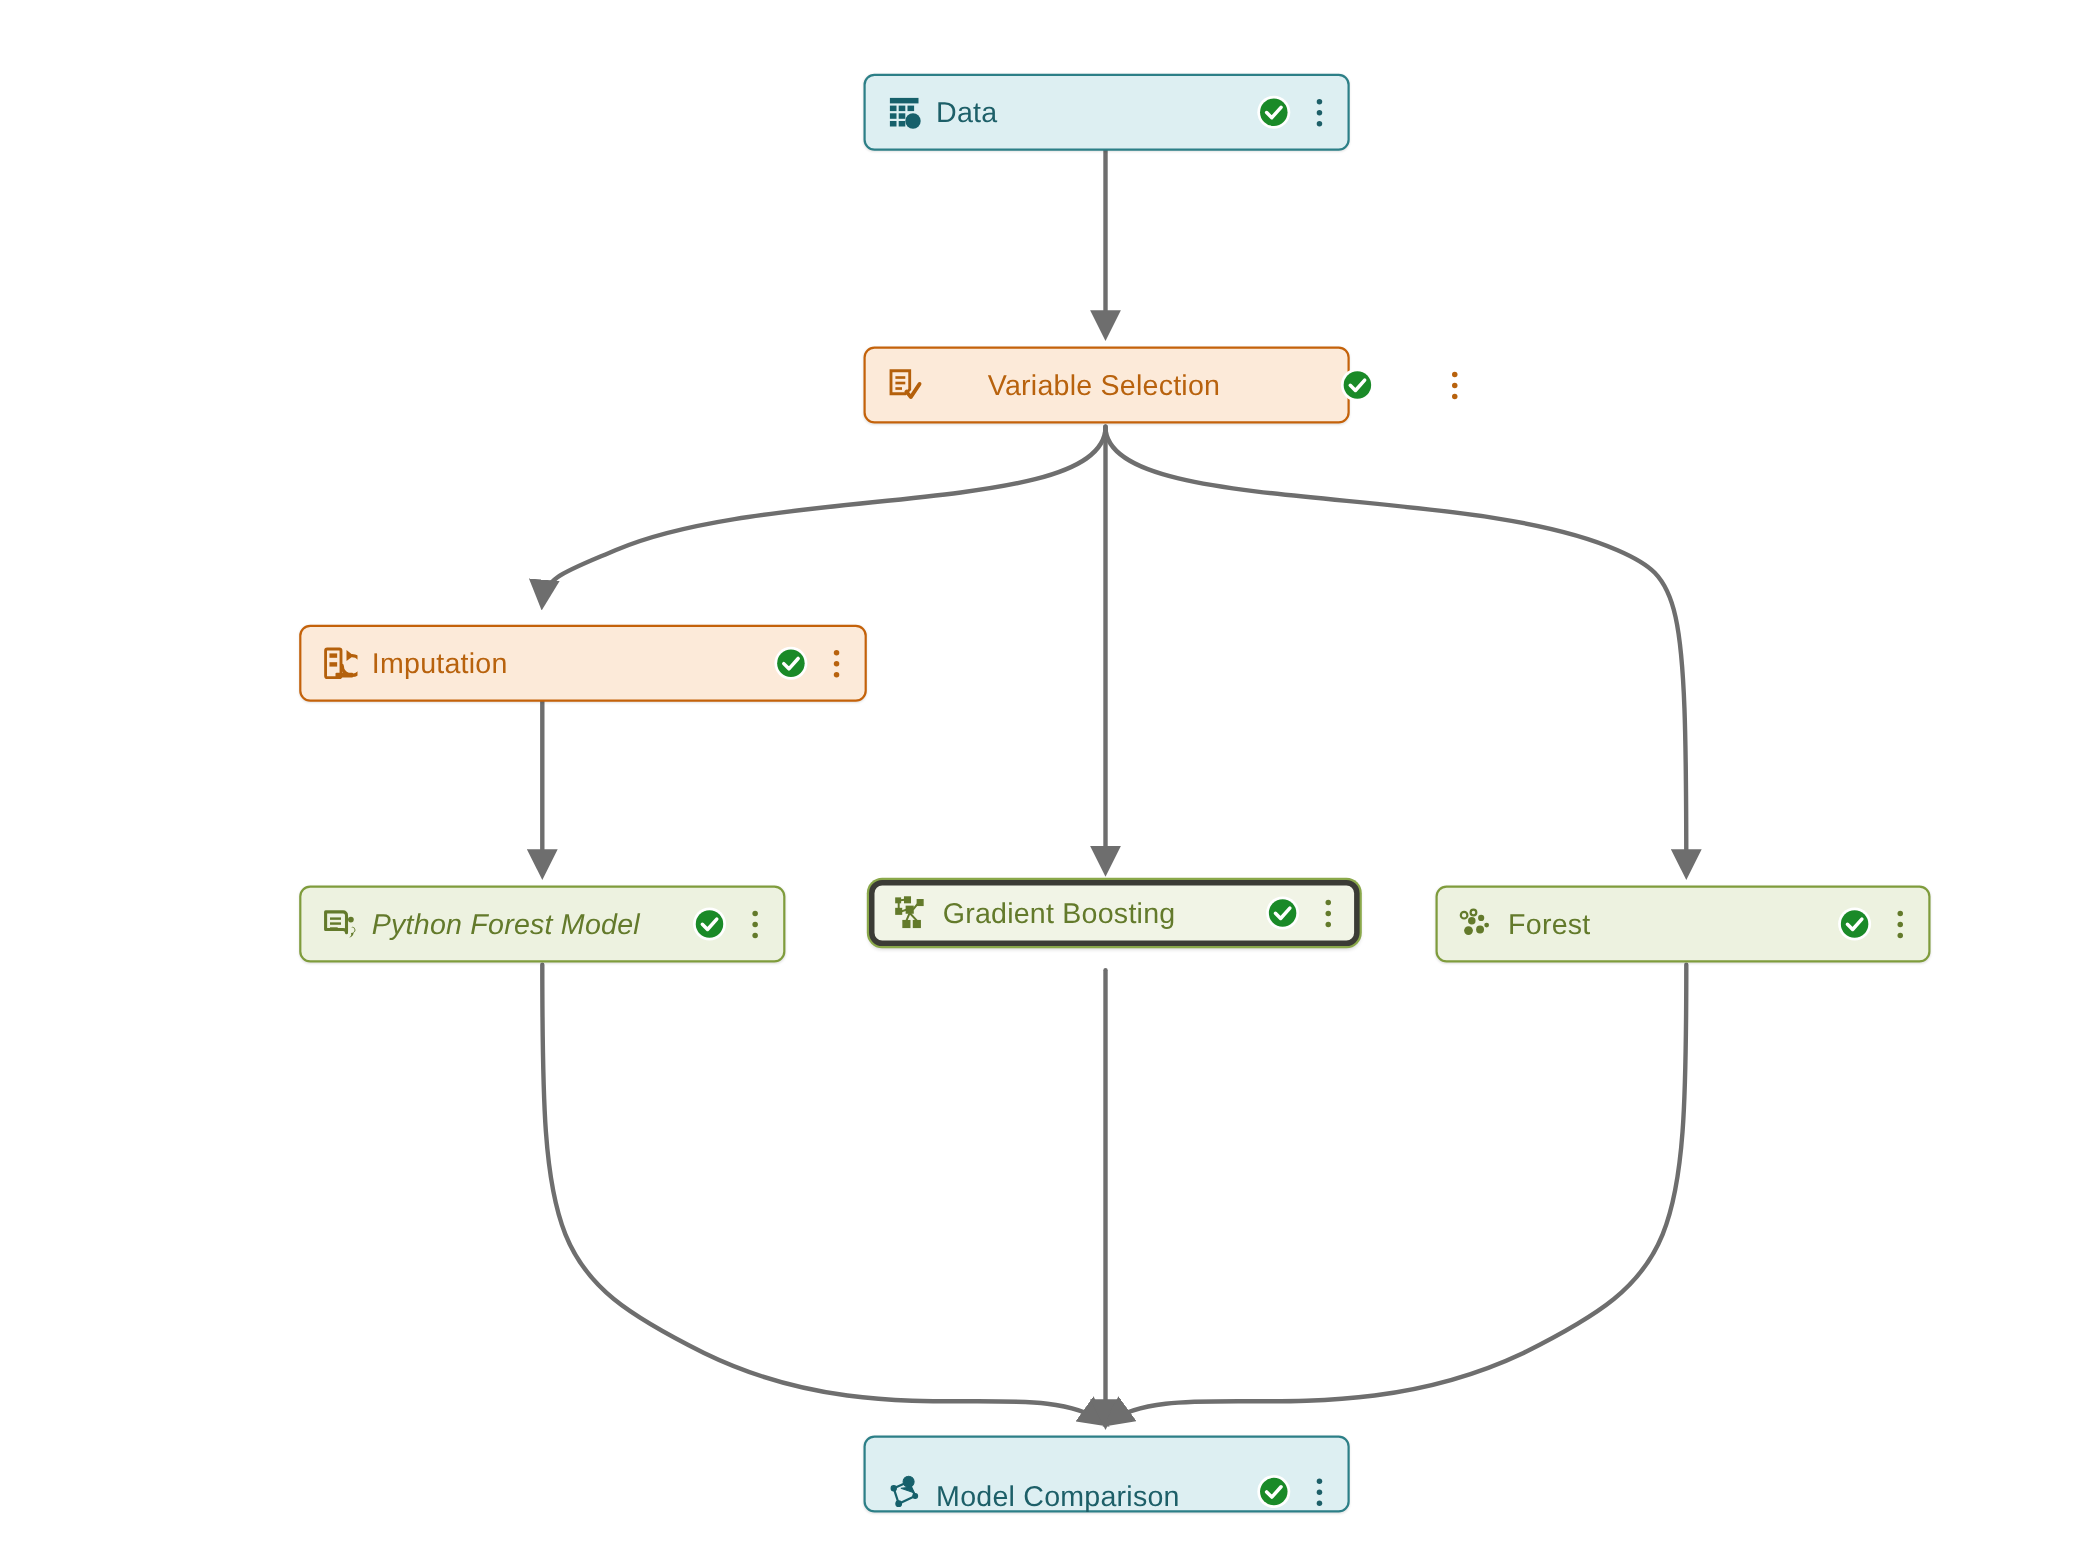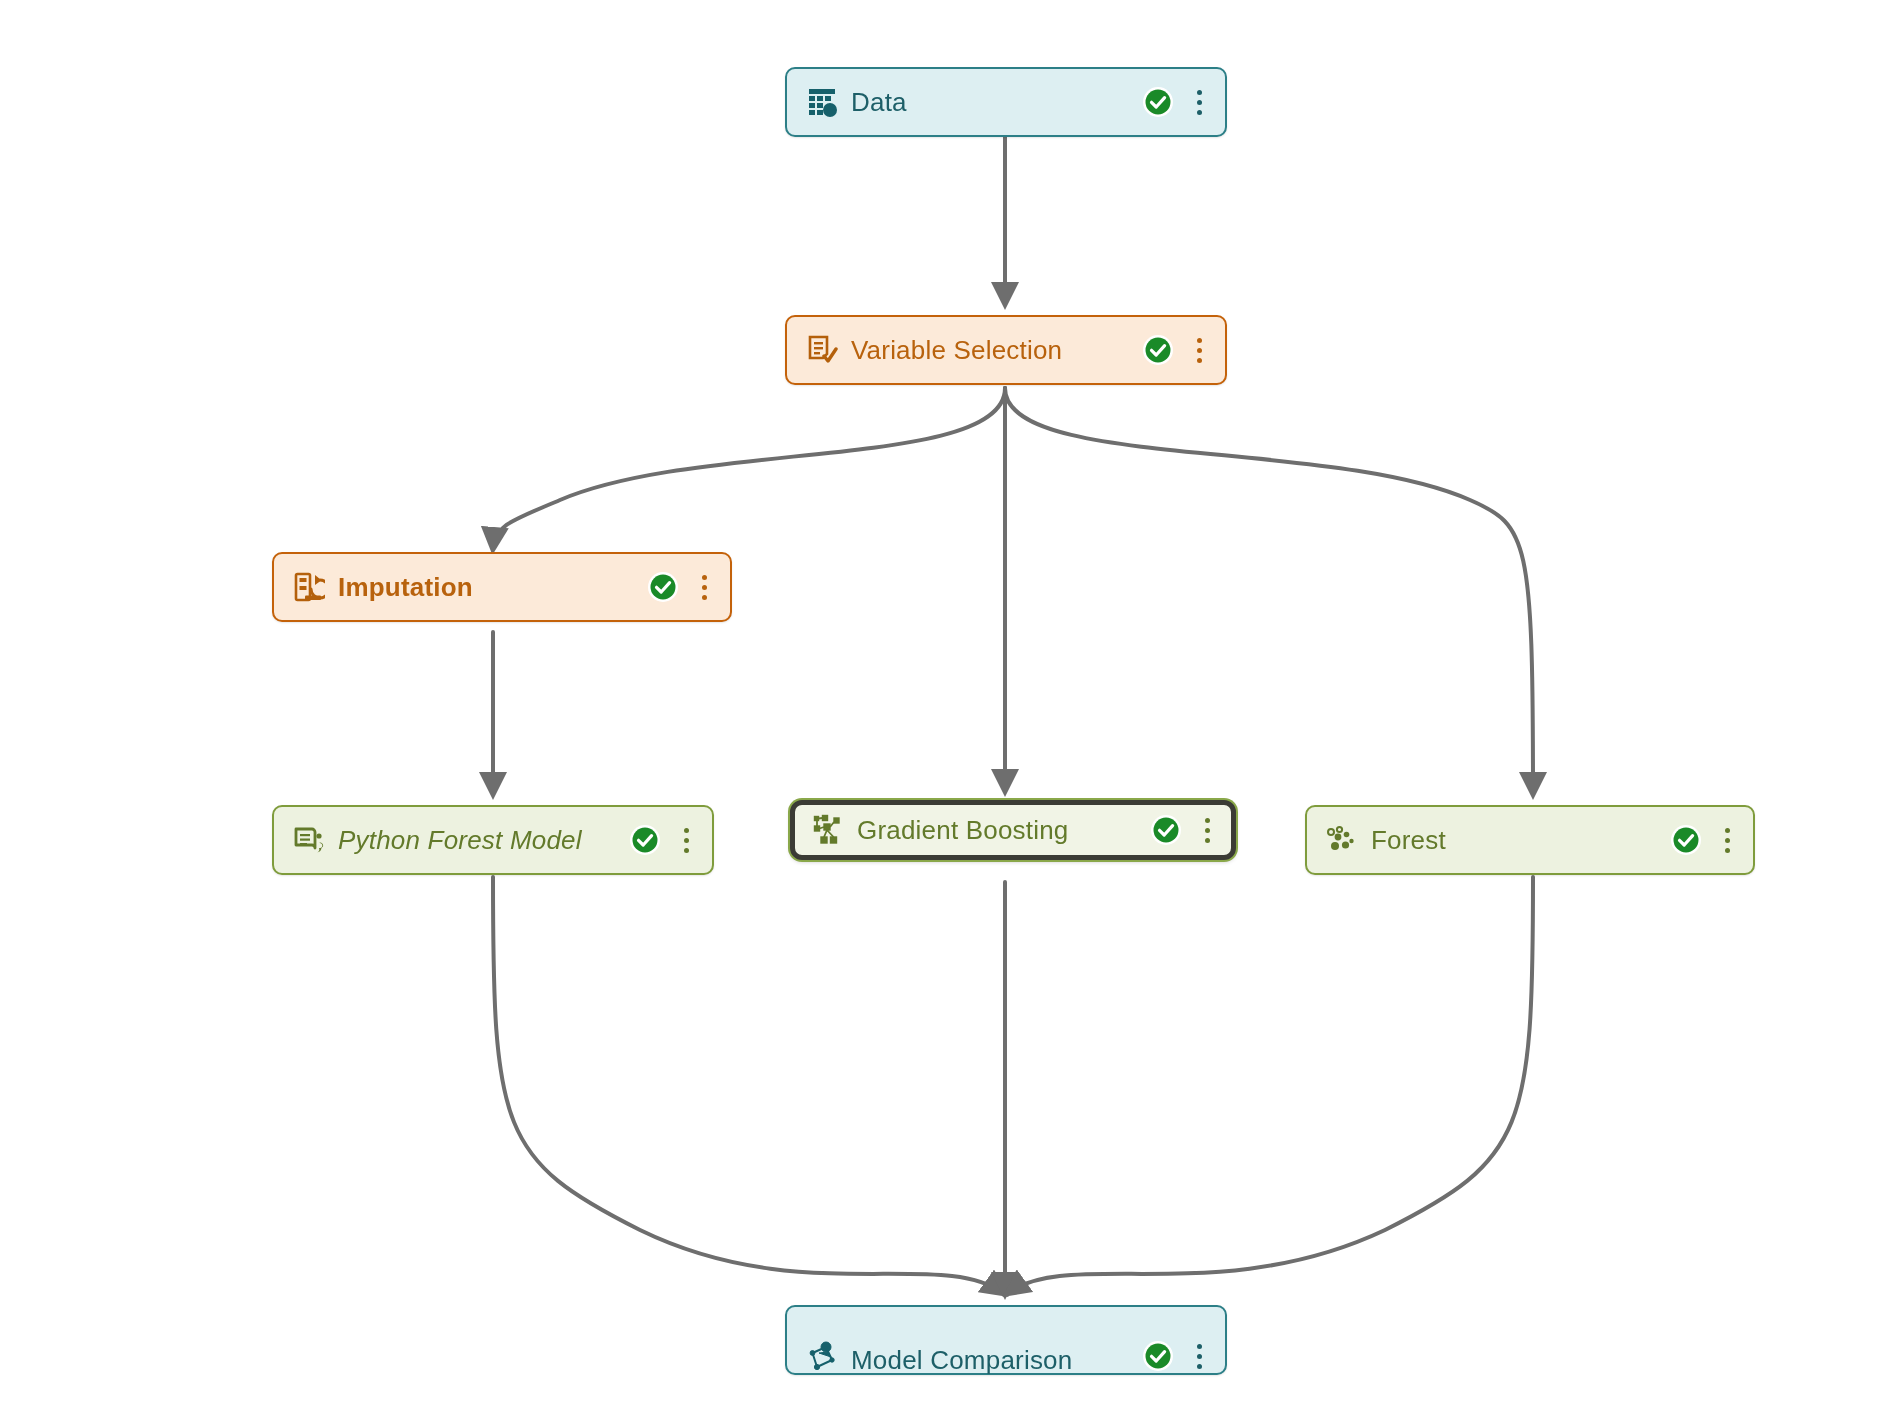--- a/index.html
+++ b/index.html
@@ -179,21 +179,21 @@
         <path d="M 9.5 16.3 L 14.2 21 L 22.6 11.6" stroke="#ffffff" stroke-width="3.2" fill="none" stroke-linecap="round" stroke-linejoin="round"></path>
       </svg>
     </span>
     <span class="kebab">
       <i></i>
       <i></i>
       <i></i>
     </span>
   </div>
 
-  <div class="node theme-orange" style="left:785px; top:315px; width:442px;">
+  <div class="node theme-orange" style="left:785px; top:315px; width:442px;gap:47px;">
     <span class="glyph">
       <svg width="32" height="32" viewBox="0 0 32 32">
         <g fill="#b4600b">
           <path d="M4 3 h17 v17 l-4 4 h-13 z M4 3" fill="none" stroke="#b4600b" stroke-width="2.6"></path>
           <rect x="8" y="8" width="9" height="2.4"></rect>
           <rect x="8" y="13" width="9" height="2.4"></rect>
           <rect x="8" y="18" width="6" height="2.4"></rect>
           <path d="M 18 22 L 22 27 L 30 15" stroke="#b4600b" stroke-width="3.4" fill="none" stroke-linecap="round" stroke-linejoin="round"></path>
         </g>
       </svg>
@@ -207,21 +207,21 @@
         <path d="M 9.5 16.3 L 14.2 21 L 22.6 11.6" stroke="#ffffff" stroke-width="3.2" fill="none" stroke-linecap="round" stroke-linejoin="round"></path>
       </svg>
     </span>
     <span class="kebab">
       <i></i>
       <i></i>
       <i></i>
     </span>
   </div>
 
-  <div class="node theme-orange" style="left:272px; top:552px; width:460px;font-weight:bold;">
+  <div class="node theme-orange" style="left:272px; top:568px; width:516px;">
     <span class="glyph">
       <svg width="32" height="32" viewBox="0 0 32 32">
         <g fill="#b4600b">
           <rect x="3" y="3" width="14" height="26" rx="1.5" fill="none" stroke="#b4600b" stroke-width="2.6"></rect>
           <rect x="6.5" y="7" width="7" height="4"></rect>
           <rect x="6.5" y="15" width="7" height="4"></rect>
           <path d="M 27 9 a 9 9 0 1 1 -9 9" stroke="#b4600b" stroke-width="3" fill="none" stroke-linecap="round"></path>
           <path d="M 22 4 L 28.5 9.2 L 22 14 z"></path>
           <rect x="12" y="24.5" width="16" height="4.5" rx="1"></rect>
         </g>

